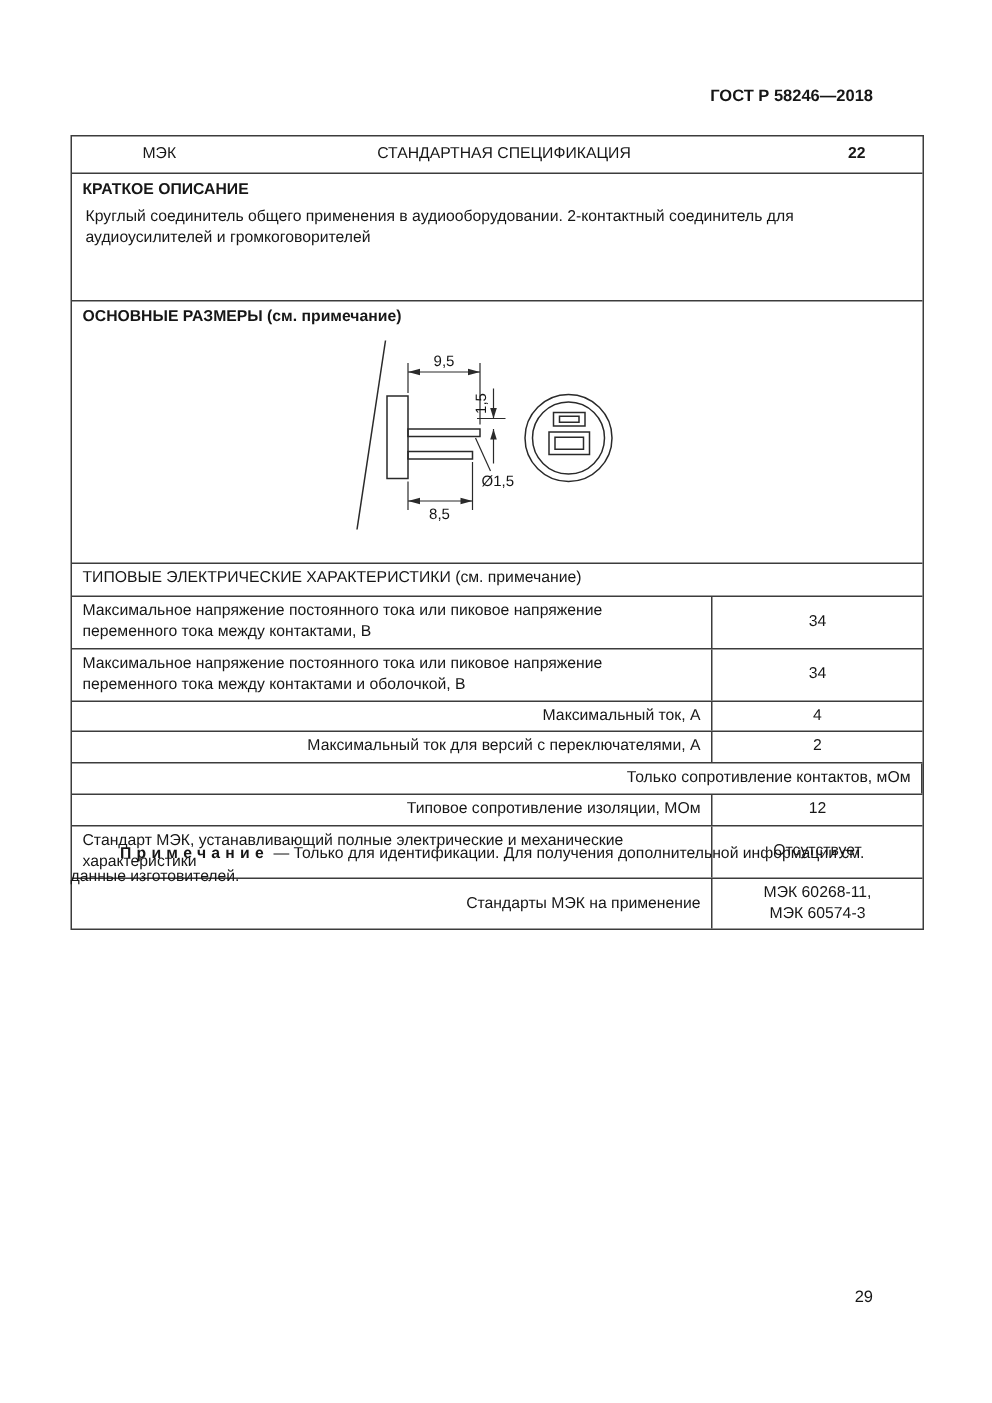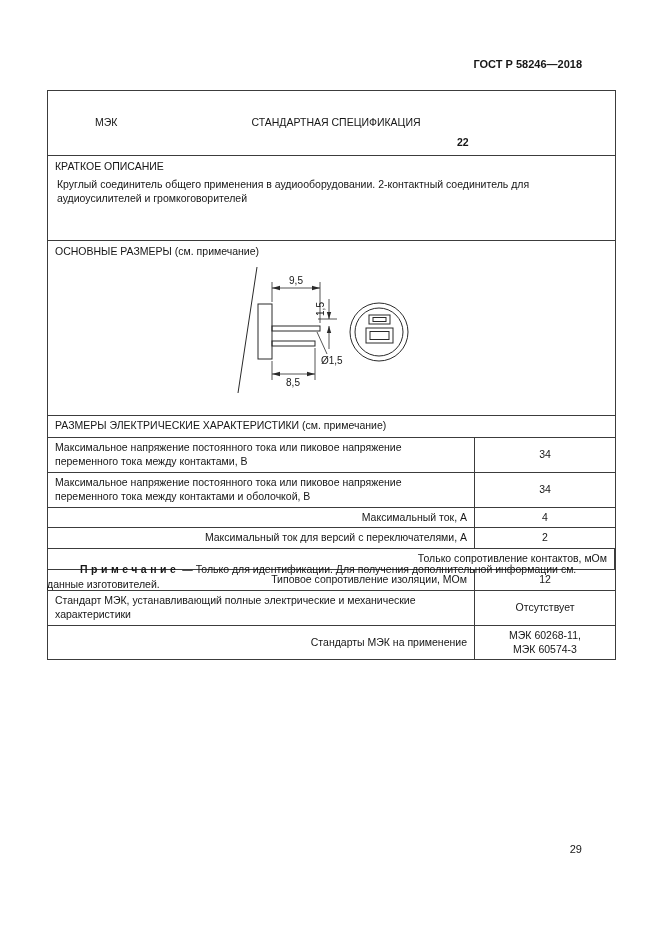--- a/index.html
+++ b/index.html
@@ -8,37 +8,37 @@
     font-family:"Liberation Sans",sans-serif;color:#161616;overflow:hidden;
   }
   .doc-code{position:absolute;top:58px;right:79px;font-size:11px;font-weight:bold;}
   .spec-table{
     position:absolute;top:90px;left:47px;width:567px;
     border:1px solid #3c3c3c;font-size:10.5px;line-height:1.32;
   }
   .title-row{display:flex;align-items:center;padding:5px 6px 5px 7px;}
   .title-row .org{width:120px;margin-left:40px;}
   .title-row .ttl{flex:1;text-align:center;}
-  .title-row .sheet{width:120px;padding-right:32px;font-weight:bold;margin-top:40px;}
+  .title-row .sheet{width:120px;text-align:right;padding-right:32px;font-weight:bold;}
   .section{border-top:1px solid #3c3c3c;padding:4px 7px 6px;}
-  .sec-heading{font-size:10.5px;}
+  .sec-heading{font-size:10.5px;font-weight:bold;}
   .brief-text{margin:4px 2px 2px;}
   .dims{padding:4px 7px 2px;margin-top:27px;}
   .drawing{display:block;margin:2px 0 2px 168px;}
   .elec-head{border-top:1px solid #3c3c3c;padding:3px 7px 4px;}
   .erow{display:flex;border-top:1px solid #3c3c3c;}
   .erow .lbl{flex:1;border-right:1px solid #3c3c3c;padding:3px 7px;display:flex;align-items:center;justify-content:flex-end;}
   .erow .val{
     width:132px;display:flex;align-items:center;justify-content:center;
     text-align:center;padding:3px 4px;white-space:pre-line;
   }
   .foot-note{position:absolute;top:562px;left:47px;width:567px;margin:0;
     font-size:10.5px;line-height:1.4;text-indent:33px;}
   .note-label{letter-spacing:3.5px;font-weight:bold;}
-  .page-number{position:absolute;bottom:80px;right:79px;font-size:11px;}
+  .page-number{position:absolute;bottom:64px;right:79px;font-size:11px;}
 </style>
 </head>
 <body>
 
 <div class="page">
 
   <div class="doc-code">ГОСТ Р 58246—2018</div>
 
   <div class="spec-table">
 
@@ -97,21 +97,21 @@
         <g font-size="10" fill="#161616">
           <text x="73" y="23" text-anchor="middle">9,5</text>
           <text transform="translate(101 48) rotate(-90)" text-anchor="middle">1,5</text>
           <text x="70" y="125" text-anchor="middle">8,5</text>
           <text x="98" y="103">Ø1,5</text>
         </g>
       </svg>
     </div>
 
     <div class="elec-head">
-      <span>РАЗМЕРЫ ЭЛЕКТРИЧЕСКИЕ ХАРАКТЕРИСТИКИ</span>
+      <span>ТИПОВЫЕ ЭЛЕКТРИЧЕСКИЕ ХАРАКТЕРИСТИКИ</span>
       <span>(см. примечание)</span>
     </div>
 
     <div class="erow">
       <div class="lbl">
           <span>Максимальное напряжение постоянного тока или пиковое напряжение переменного тока между контактами, В</span>
         </div>
       <div class="val">34</div>
     </div>
     <div class="erow">

